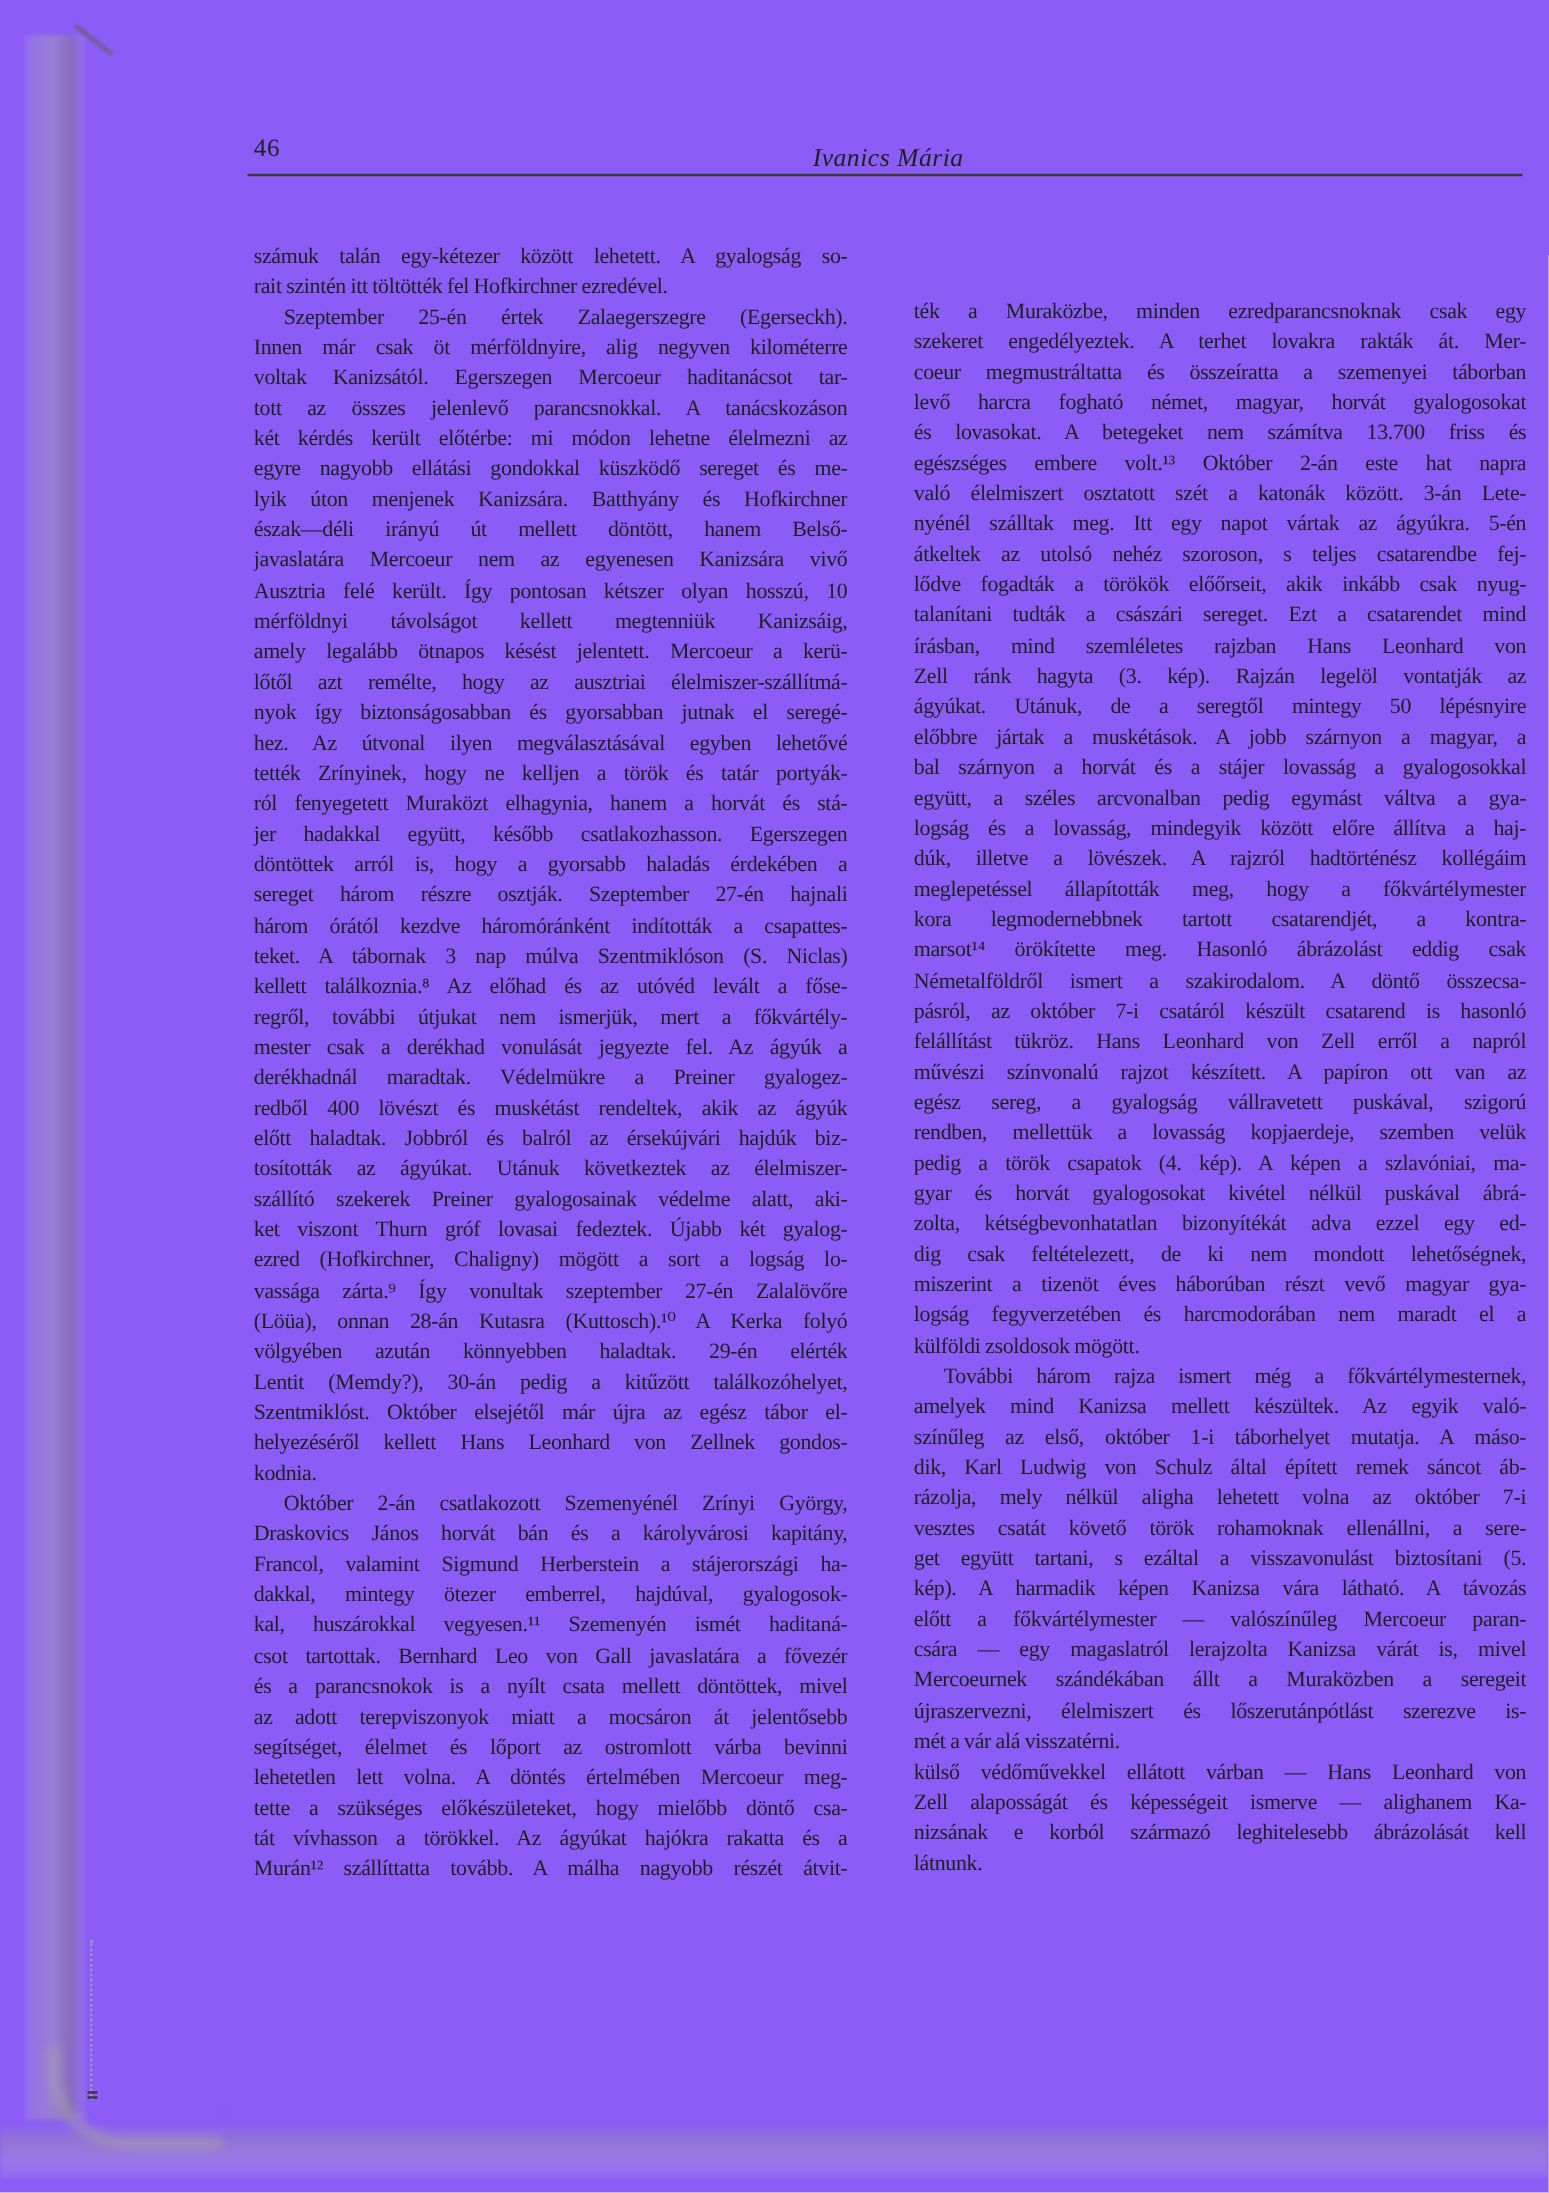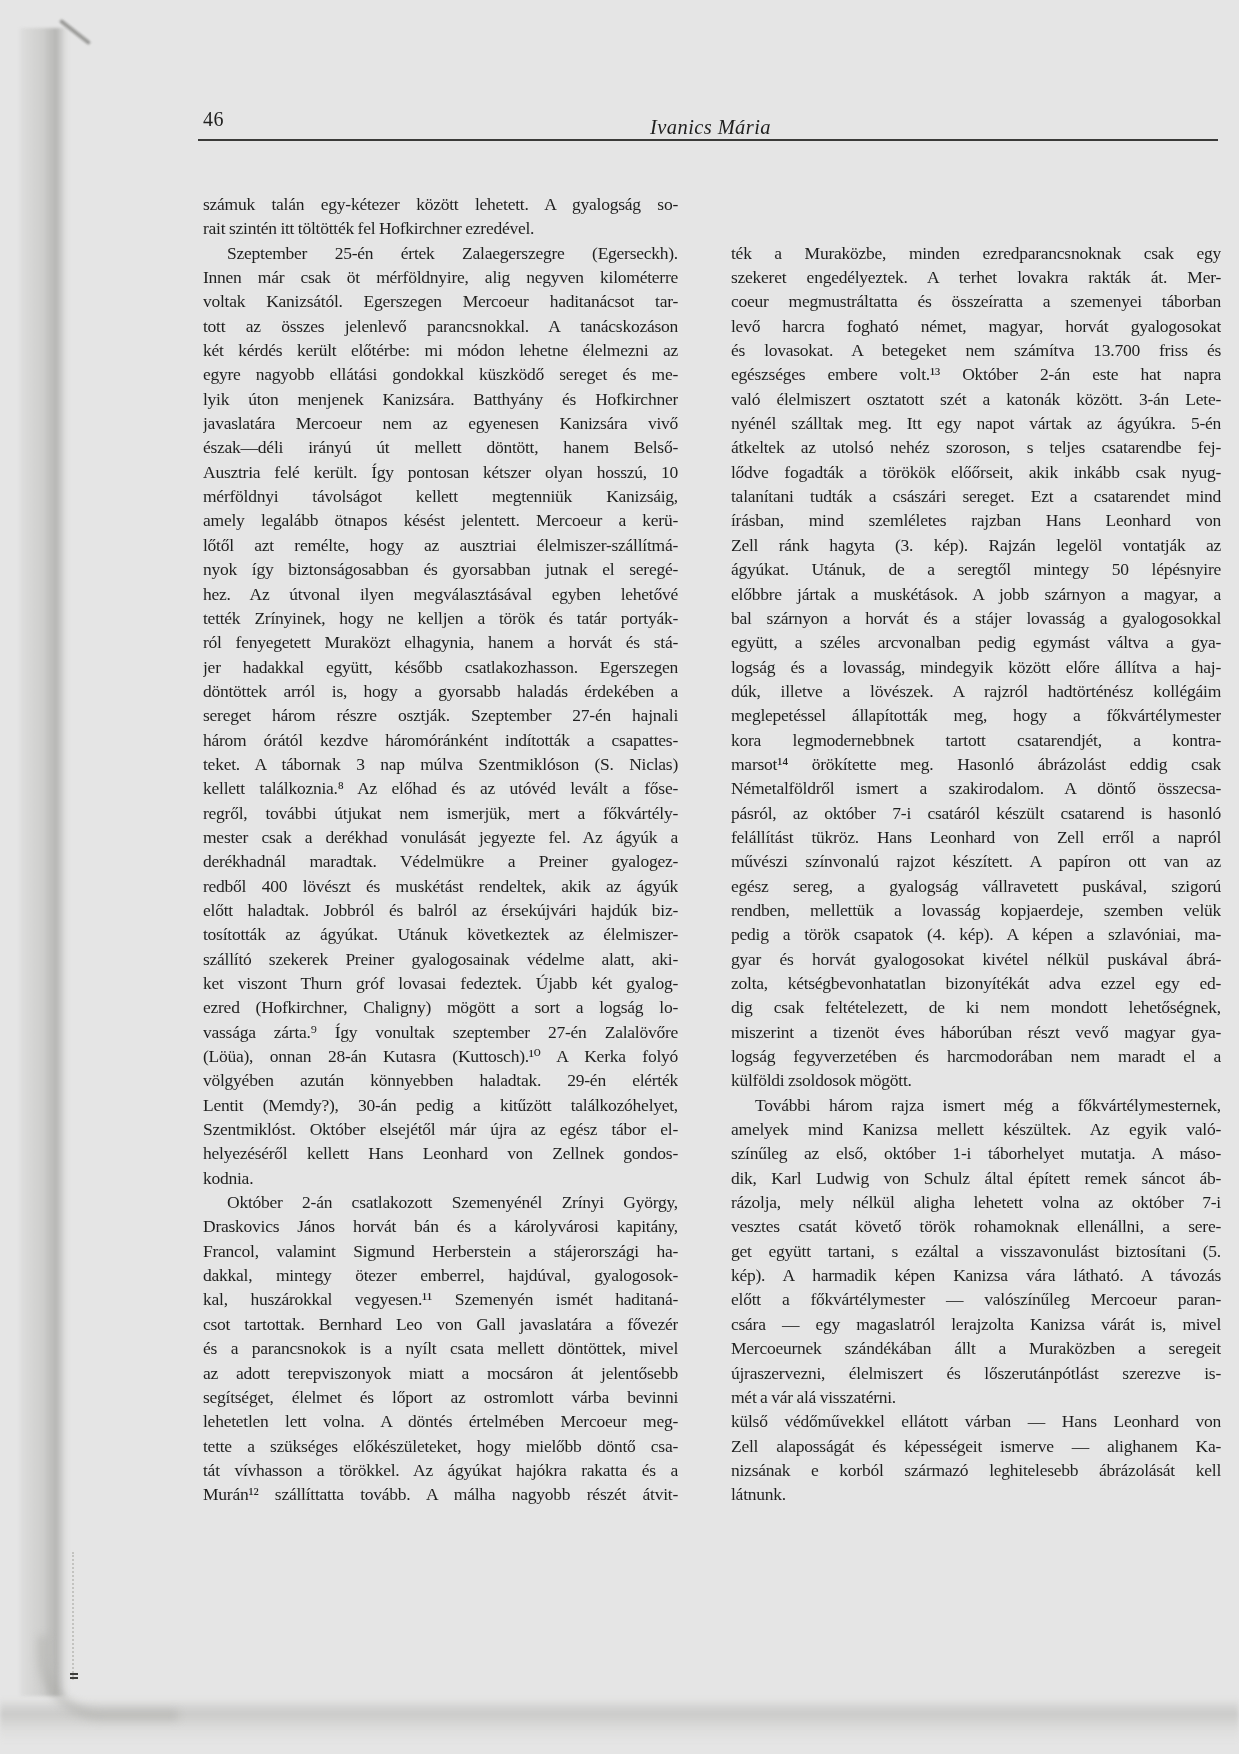--- a/index.html
+++ b/index.html
@@ -1,19 +1,19 @@
 <!DOCTYPE html>
 <html lang="hu"><head>
 <meta charset="utf-8">
 <style>
   html,body { margin:0; padding:0; background:#ffffff; }
   .page {
     position:relative;
     width:1239px; height:1754px;
-    background:#e5e5e5;
+    background:#8b5cf6;
     overflow:hidden;
     font-family:"Liberation Serif","DejaVu Serif",serif;
     color:#1f1f1e;
   }
 
   
   .scan-band-left {
     position:absolute; left:20px; top:28px; width:50px; height:1668px;
     background:linear-gradient(to right,
       rgba(190,190,186,.18),
@@ -69,21 +69,21 @@
   .header-rule {
     position:absolute; left:198px; top:139px; width:1020px; height:2px;
     background:#3a3a38;
   }
 
   
   .columns {
     position:absolute; left:203px; top:192px; width:1018px;
     display:flex; gap:53px;
     font-size:17.5px; line-height:24.35px;
-    letter-spacing:-0.25px; word-spacing:-0.5px;align-items:flex-end;
+    letter-spacing:-0.25px; word-spacing:-0.5px;
   }
   .col-left  { width:475px; }
   .col-right { width:490px;margin-top:44px; }
   .line {
     height:24.35px; overflow:hidden;
     text-align:justify; text-align-last:justify;
   }
   .line.last  { text-align-last:left; }
   .line.first { text-indent:24px; }
 </style>
@@ -113,22 +113,22 @@
           <div class="line last">rait szintén itt töltötték fel Hofkirchner ezredével.</div>
         </div>
         <div class="para">
           <div class="line first">Szeptember 25-én értek Zalaegerszegre (Egerseckh).</div>
           <div class="line">Innen már csak öt mérföldnyire, alig negyven kilométerre</div>
           <div class="line">voltak Kanizsától. Egerszegen Mercoeur haditanácsot tar-</div>
           <div class="line">tott az összes jelenlevő parancsnokkal. A tanácskozáson</div>
           <div class="line">két kérdés került előtérbe: mi módon lehetne élelmezni az</div>
           <div class="line">egyre nagyobb ellátási gondokkal küszködő sereget és me-</div>
           <div class="line">lyik úton menjenek Kanizsára. Batthyány és Hofkirchner</div>
+          <div class="line">észak—déli irányú út mellett döntött, hanem Belső-</div>
           <div class="line">javaslatára Mercoeur nem az egyenesen Kanizsára vivő</div>
-          <div class="line">észak—déli irányú út mellett döntött, hanem Belső-</div>
           <div class="line">Ausztria felé került. Így pontosan kétszer olyan hosszú, 10</div>
           <div class="line">mérföldnyi távolságot kellett megtenniük Kanizsáig,</div>
           <div class="line">amely legalább ötnapos késést jelentett. Mercoeur a kerü-</div>
           <div class="line">lőtől azt remélte, hogy az ausztriai élelmiszer-szállítmá-</div>
           <div class="line">nyok így biztonságosabban és gyorsabban jutnak el seregé-</div>
           <div class="line">hez. Az útvonal ilyen megválasztásával egyben lehetővé</div>
           <div class="line">tették Zrínyinek, hogy ne kelljen a török és tatár portyák-</div>
           <div class="line">ról fenyegetett Muraközt elhagynia, hanem a horvát és stá-</div>
           <div class="line">jer hadakkal együtt, később csatlakozhasson. Egerszegen</div>
           <div class="line">döntöttek arról is, hogy a gyorsabb haladás érdekében a</div>

